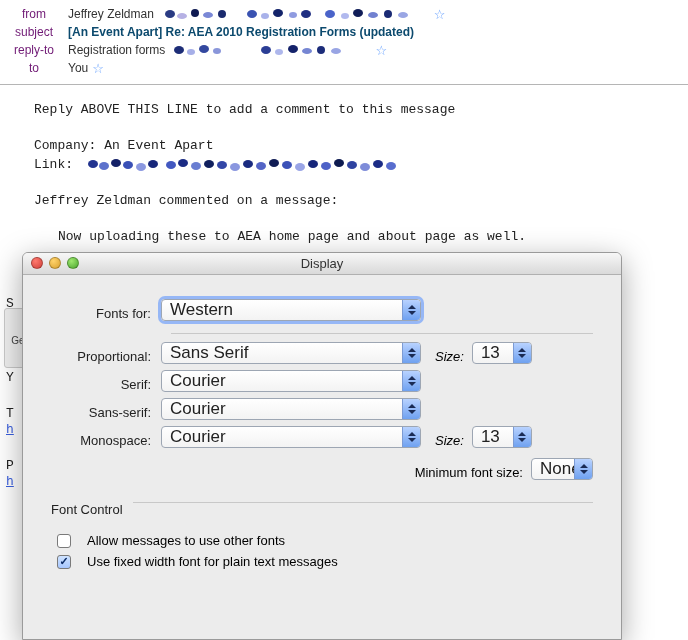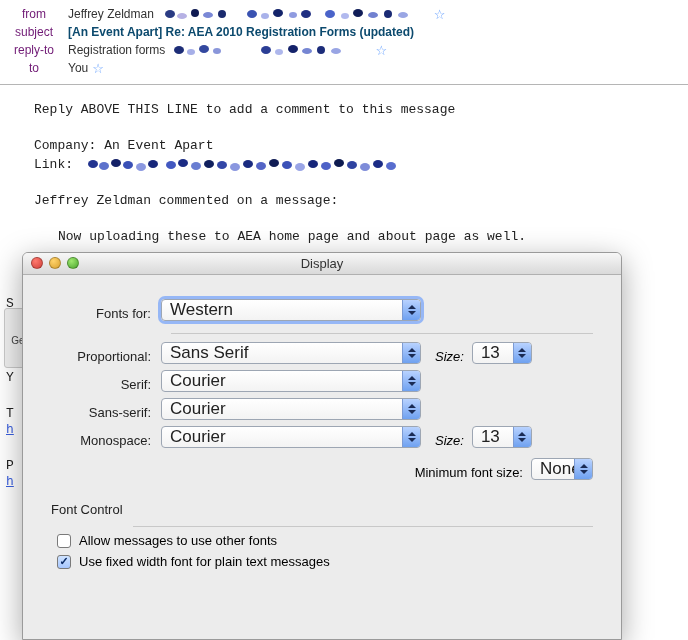--- a/index.html
+++ b/index.html
@@ -174,21 +174,21 @@
     height:1px;background:#c8c8c8;
     margin:12px 0 8px 120px;
   }
   .section-title {
     font-size:13px;color:#222;
     margin-bottom:10px;
   }
   .checkbox-row {
     display:flex;align-items:center;
     margin:6px 0 6px 6px;
-    gap:8px;
+    gap:16px;
   }
   .chk {
     width:14px;height:14px;
     border:1px solid #7a7a7a;
     border-radius:3px;
     background:#fff;
     display:inline-flex;
     align-items:center;justify-content:center;
   }
   .chk.checked {
@@ -379,21 +379,21 @@
     </div>
 
     <div class="form-row" style="justify-content:flex-end;margin-top:10px">
       <span style="margin-right:8px">Minimum font size:</span>
       <div class="select" style="width:62px">
         <span class="sel-text">None</span>
         <span class="stepper"></span>
       </div>
     </div>
 
-    <div style="display:flex;align-items:flex-end;margin-top:22px">
+    <div style="display:flex;align-items:flex-start;margin-top:22px">
       <span class="section-title">Font Control</span>
       <div style="flex:1;height:1px;background:#c8c8c8;margin-left:10px"></div>
     </div>
 
     <div class="checkbox-row">
       <span class="chk"></span>
       <span>Allow messages to use other fonts</span>
     </div>
     <div class="checkbox-row">
       <span class="chk checked"></span>

